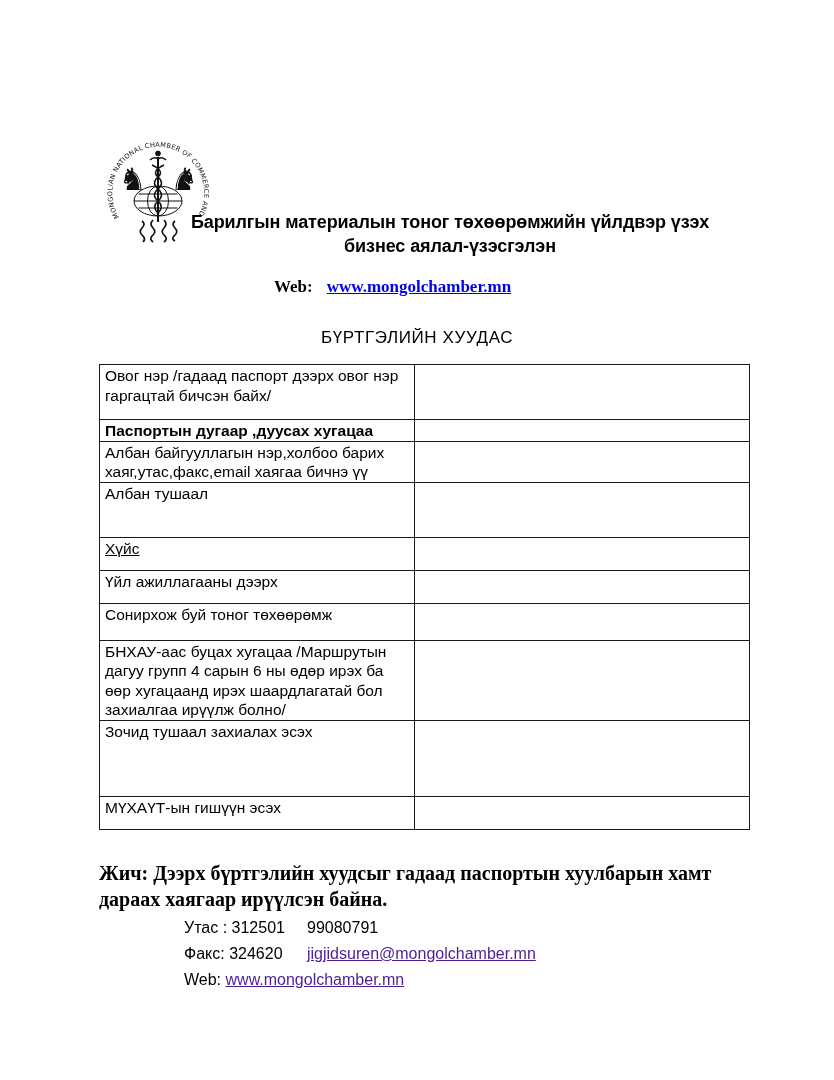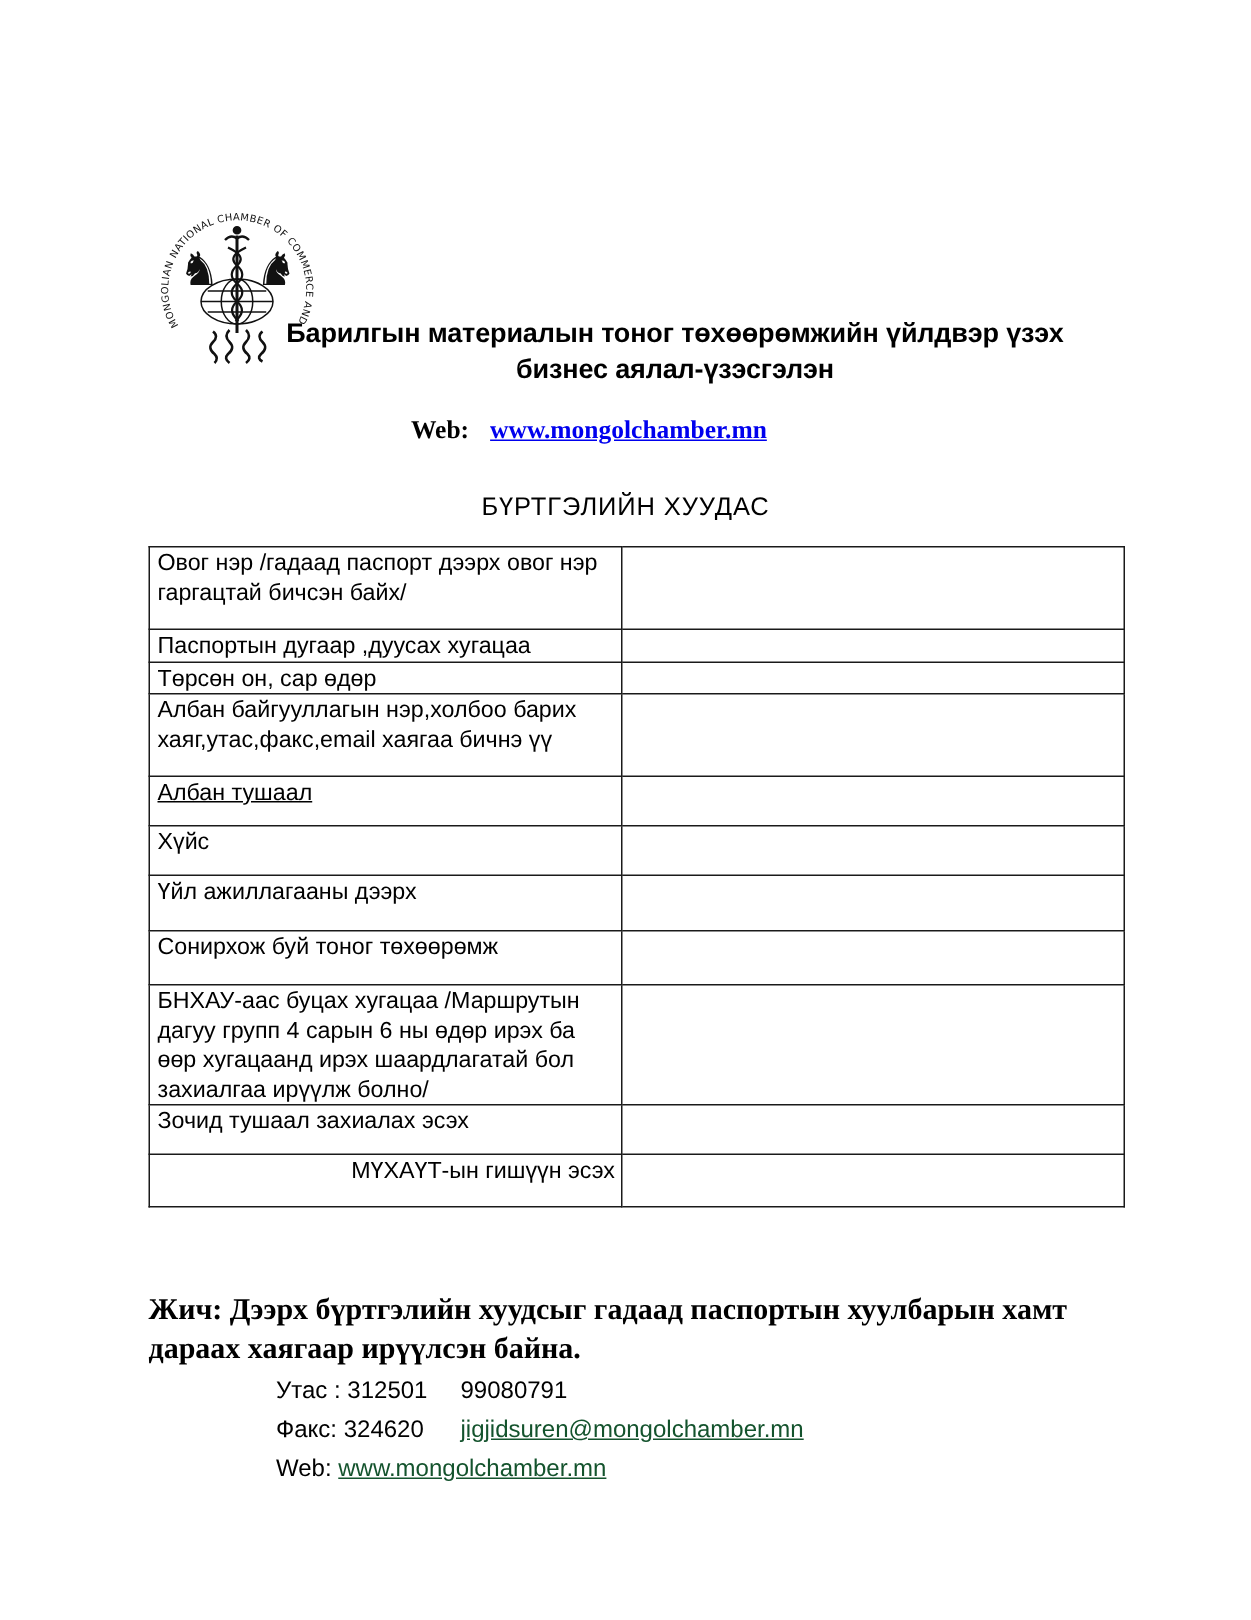--- a/index.html
+++ b/index.html
@@ -37,21 +37,21 @@
     border-collapse:collapse;table-layout:fixed;padding-left:15px;
   }
   .regtable td{
     border:1.5px solid #1a1a1a;
     vertical-align:top;
     padding:1px 4px 0 5px;
     font-size:15.5px;line-height:19.5px;
   }
   .regtable td.val{width:50%;}
   .regtable tr:nth-child(1) td{height:53px;}
-  .regtable tr:nth-child(2) td{height:15px;}
+  .regtable tr:nth-child(2) td{height:15px;font-weight:bold;}
   .regtable tr:nth-child(3) td{height:17px;}
   .regtable tr:nth-child(4) td{height:53px;}
   .regtable tr:nth-child(5) td{height:31px;text-decoration:underline;}
   .regtable tr:nth-child(6) td{height:31px;}
   .regtable tr:nth-child(7) td{height:35px;}
   .regtable tr:nth-child(8) td{height:34px;margin-top:36px;}
   .regtable tr:nth-child(9) td{height:74px;}
   .regtable tr:nth-child(10) td{height:31px;}
   .regtable tr:nth-child(11) td{height:33px;text-align:right;}
   
@@ -59,21 +59,21 @@
     position:absolute;left:99px;top:860px;width:662px;
     font-family:"Liberation Serif",serif;font-weight:bold;
     font-size:20px;line-height:26px;
   }
   
   .contact{
     position:absolute;left:184px;top:915px;
     font-size:16px;line-height:26px;
   }
   .cgroup{display:inline-block;min-width:123px;}
-  .contact a{color:#14532d;text-decoration:underline;cursor:pointer;}
+  .contact a{color:#4c1d95;text-decoration:underline;cursor:pointer;}
   .logo svg text{font-family:"DejaVu Sans",sans-serif;}
 </style>
 </head>
 <body>
 
 <div class="page">
 
   <div class="logo">
     <svg viewBox="0 0 114 116" width="114" height="116">
       <defs>
@@ -128,24 +128,20 @@
     <tbody>
       <tr>
           <td class="lab">Овог нэр /гадаад паспорт дээрх овог нэр гаргацтай бичсэн байх/</td>
           <td class="val"></td>
         </tr>
       <tr>
           <td class="lab">Паспортын дугаар ,дуусах хугацаа</td>
           <td class="val"></td>
         </tr>
       <tr>
-          <td class="lab">Төрсөн он, сар өдөр</td>
-          <td class="val"></td>
-        </tr>
-      <tr>
           <td class="lab">Албан байгууллагын нэр,холбоо барих хаяг,утас,факс,email хаягаа бичнэ үү</td>
           <td class="val"></td>
         </tr>
       <tr>
           <td class="lab">Албан тушаал</td>
           <td class="val"></td>
         </tr>
       <tr>
           <td class="lab">Хүйс</td>
           <td class="val"></td>

